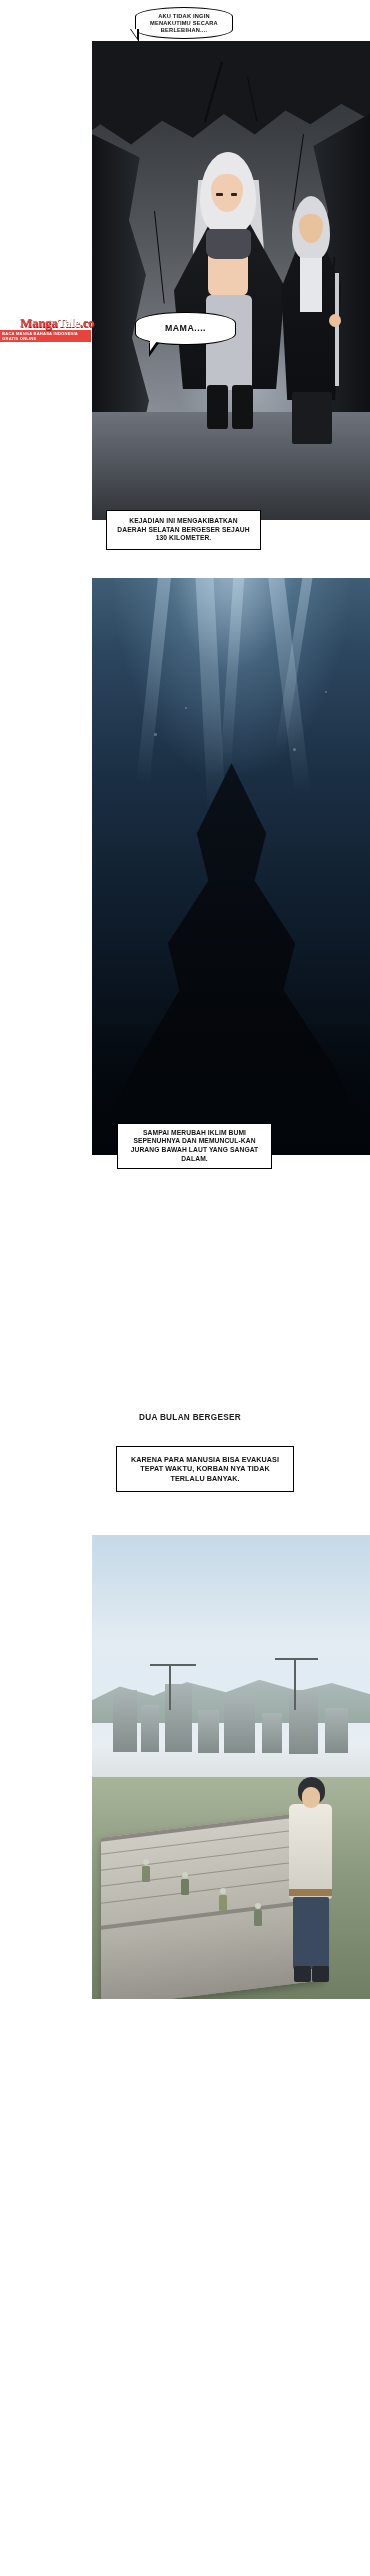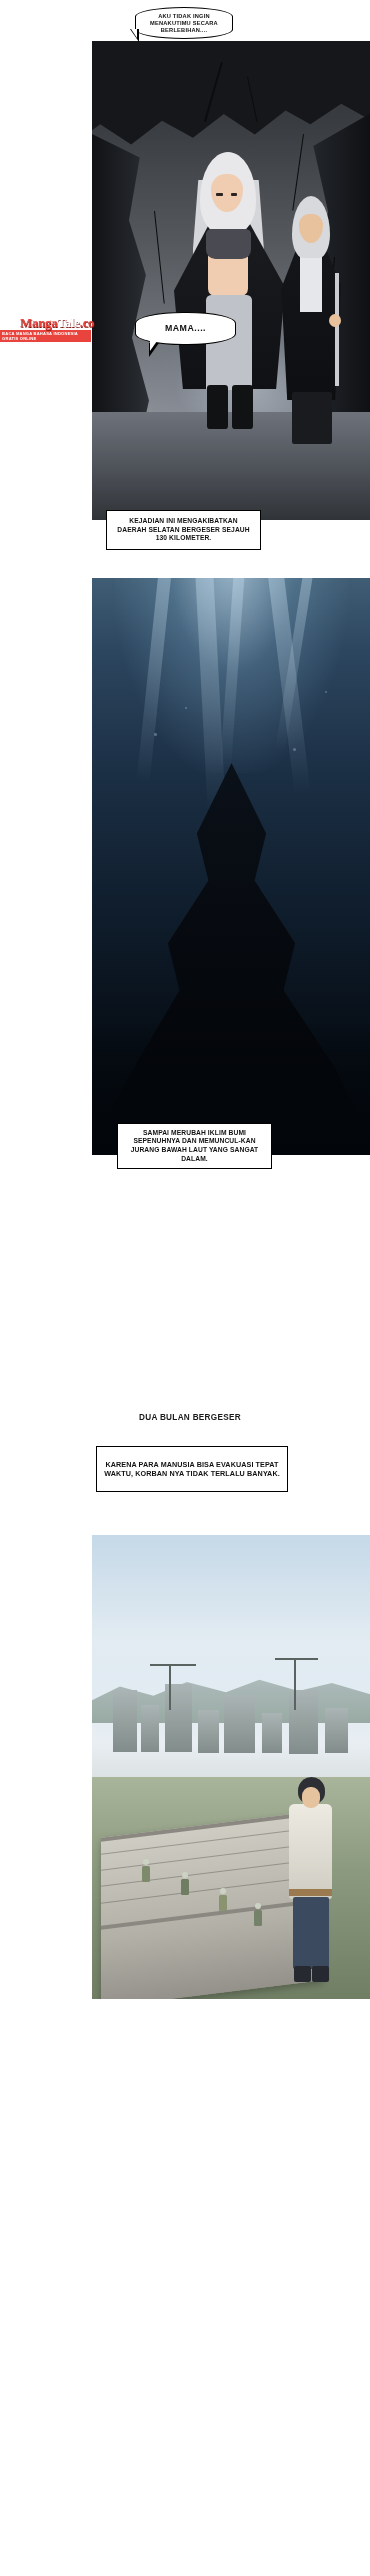--- a/index.html
+++ b/index.html
@@ -417,21 +417,21 @@
     <div class="ocean-mountain"></div>
     <div class="ocean-haze"></div>
   </div>
 
   <div class="narration" style="left:117px;top:1123px;width:155px;height:46px;">
     <div class="txt" style="font-size:6.7px;">SAMPAI MERUBAH IKLIM BUMI SEPENUHNYA DAN MEMUNCUL-KAN JURANG BAWAH LAUT YANG SANGAT DALAM.</div>
   </div>
 
   <div class="caption-plain" style="left:82px;top:1413px;width:216px;font-size:8.2px;">DUA BULAN BERGESER</div>
 
-  <div class="narration" style="left:96px;top:1446px;width:192px;height:46px;">
+  <div class="narration" style="left:116px;top:1446px;width:178px;height:46px;">
     <div class="txt" style="font-size:7.2px;">KARENA PARA MANUSIA BISA EVAKUASI TEPAT WAKTU, KORBAN NYA TIDAK TERLALU BANYAK.</div>
   </div>
 
   <div class="panel" id="panel-city">
     <div class="sky-haze"></div>
     <div class="far-hills"></div>
 
     <div class="city-block" style="left:20.6px;top:155px;width:24px;height:62px;"></div>
     <div class="city-block" style="left:49px;top:170px;width:17.5px;height:47px;"></div>
     <div class="city-block" style="left:73px;top:149px;width:27px;height:68px;"></div>

